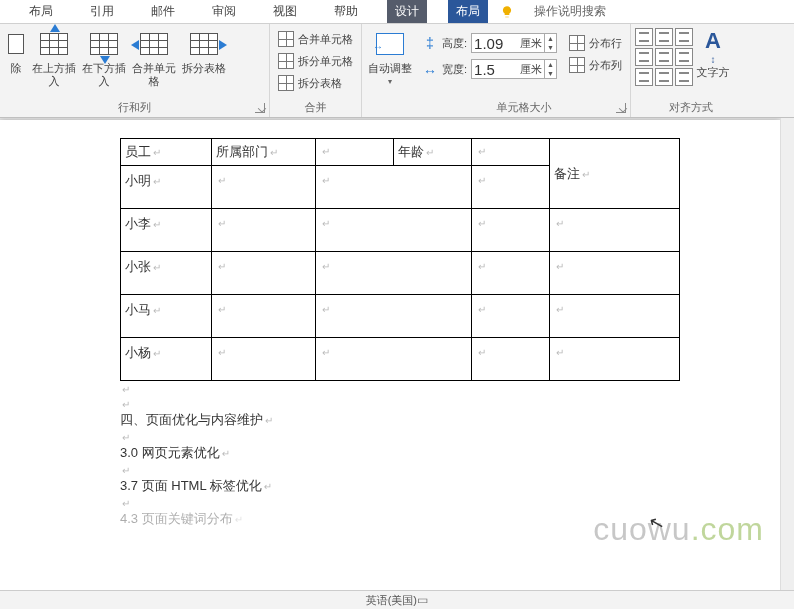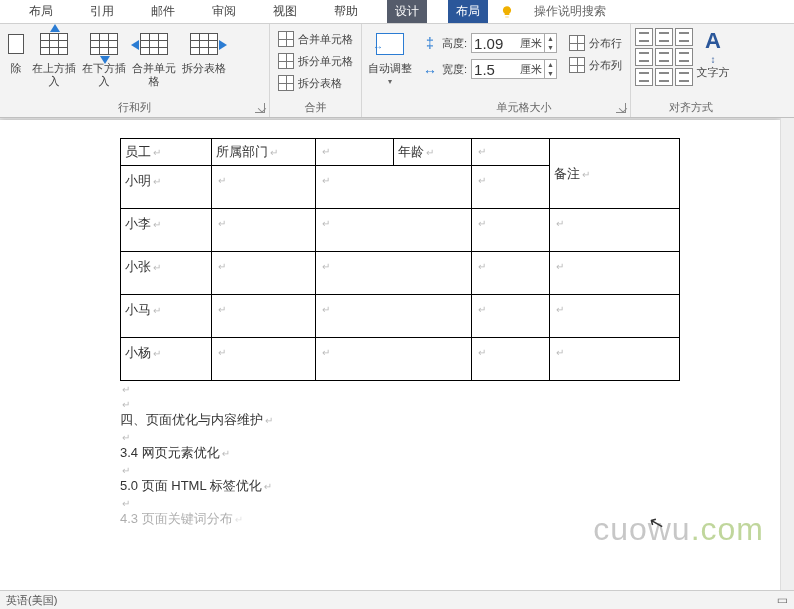--- a/index.html
+++ b/index.html
@@ -251,21 +251,21 @@
   
   .statusbar{
     height:19px;
     background:#f3f3f3;
     border-top:1px solid #ccc;
     display:flex;
     align-items:center;
     font-size:11px;
     color:#555;
     padding:0 6px;
-    justify-content:space-between;
+    justify-content:center;
   }
   .scrollbar-v{
     position:absolute;right:0;top:118px;bottom:19px;width:14px;background:#efefef;border-left:1px solid #ddd;
   }
   .align-grid{display:grid;grid-template-columns:repeat(3,18px);grid-auto-rows:18px;gap:2px;padding-top:2px;}
   .align-grid .cell{border:1px solid #888;background:#fff;position:relative;cursor:pointer;}
   .align-grid .cell::before{content:"";position:absolute;left:3px;right:3px;top:3px;height:2px;background:#888;}
   .align-grid .cell::after{content:"";position:absolute;left:3px;right:3px;bottom:3px;height:2px;background:#888;}
   .textdir-btn{display:flex;flex-direction:column;align-items:center;width:36px;padding-top:2px;color:#2b579a;cursor:pointer;}
 </style>
@@ -491,23 +491,23 @@
             <td class="pmark" colspan="2"></td>
             <td class="pmark"></td>
             <td class="pmark"></td>
           </tr>
     </tbody>
       </table>
     <div class="para pmark"></div>
     <div class="para pmark"></div>
     <div class="para pmark">四、页面优化与内容维护</div>
     <div class="para pmark"></div>
-    <div class="para pmark">3.4 网页元素优化</div>
+    <div class="para pmark">3.0 网页元素优化</div>
     <div class="para pmark"></div>
-    <div class="para pmark">5.0 页面 HTML 标签优化</div>
+    <div class="para pmark">3.7 页面 HTML 标签优化</div>
     <div class="para pmark"></div>
     <div class="para pmark" style="opacity:0.4;">4.3 页面关键词分布</div>
   </div>
   <div class="watermark">
     <span class="gray">cuowu</span><span class="green">.com</span>
   </div>
   <div class="cursor-arrow">↖</div>
 </div>
 
 <div class="scrollbar-v"></div>

